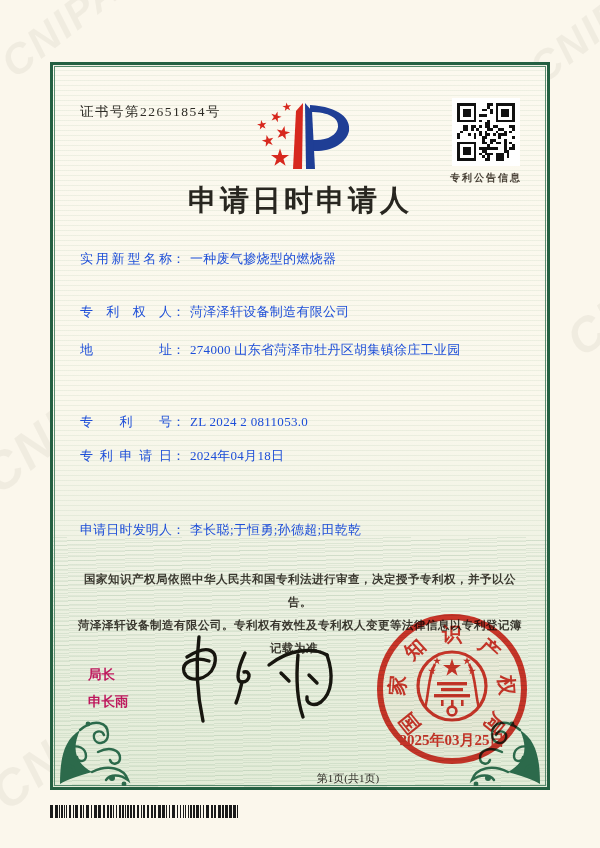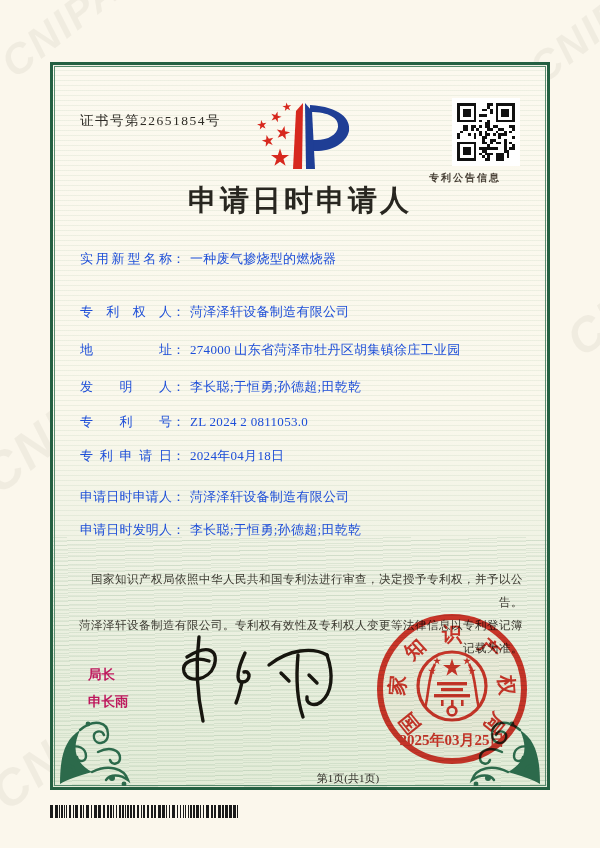--- a/index.html
+++ b/index.html
@@ -27,38 +27,38 @@
     position:absolute;inset:0;
     background:linear-gradient(180deg,#fcf9ef 0%,#faf8ec 48%,#edf1e2 72%,#e3ecd8 100%);
   }
   .guilloche{
     position:absolute;inset:0;
     background:repeating-linear-gradient(180deg,rgba(110,155,115,0.10) 0 1px,rgba(0,0,0,0) 1px 5px);
   }
   .guilloche.low{top:auto;height:250px;bottom:0;
     background:repeating-linear-gradient(178deg,rgba(90,140,100,0.13) 0 1px,rgba(0,0,0,0) 1px 4px);}
   
-  .cert-no{position:absolute;left:27px;top:38px;font-size:13.5px;letter-spacing:1.5px;color:#2e2c26;margin-top:9px;}
+  .cert-no{position:absolute;left:27px;top:38px;font-size:13.5px;letter-spacing:1.5px;color:#2e2c26;}
   .logo{position:absolute;left:197px;top:30px;width:112px;height:84px;}
   .qr-patch{position:absolute;left:399px;top:33px;width:68px;height:68px;background:#ffffff;
     display:flex;align-items:center;justify-content:center;}
-  .qr-caption{position:absolute;left:376px;top:106px;width:114px;
+  .qr-caption{position:absolute;left:376px;top:106px;width:114px;text-align:center;
     font-size:10px;letter-spacing:2px;color:#473f35;font-weight:bold;}
   .title{position:absolute;left:0;top:116px;width:100%;text-align:center;
     font-size:29px;font-weight:bold;letter-spacing:3px;color:#282620;}
   
   .row{position:absolute;left:27px;right:20px;font-size:13px;color:#1d4ed8;white-space:nowrap;}
   .flabel{display:inline-block;width:92px;text-align:justify;text-align-last:justify;vertical-align:bottom;}
   .flabel2{display:inline-block;width:78px;text-align:justify;text-align-last:justify;vertical-align:bottom;}
   .colon{margin-right:5px;}
   .fval{letter-spacing:0.3px;}
   .col2{position:absolute;left:230px;top:0;}
   
-  .legal{position:absolute;left:24px;right:24px;top:503px;text-align:right;
-    font-size:11.5px;font-weight:normal;letter-spacing:0.5px;line-height:23px;color:#3a382f;}
+  .legal{position:absolute;left:24px;right:24px;top:503px;text-align:center;
+    font-size:11.5px;font-weight:bold;letter-spacing:0.5px;line-height:23px;color:#3a382f;}
   
   .signer{position:absolute;left:35px;top:596px;font-family:"Liberation Sans","DejaVu Sans",sans-serif;
     font-size:13.5px;font-weight:bold;color:#be185d;line-height:27px;}
   .signature{position:absolute;left:104px;top:560px;width:190px;height:110px;}
   .seal{position:absolute;left:320px;top:545px;width:158px;height:158px;opacity:0.93;mix-blend-mode:multiply;}
   .footer{position:absolute;left:0;top:706px;width:100%;text-align:center;font-size:11px;color:#2f2d27;margin-left:48px;}
   .ornament{position:absolute;bottom:1px;width:96px;height:86px;}
   .ornament.left{left:1px;}
   .ornament.right{right:1px;transform:scaleX(-1);}
   
@@ -255,31 +255,25 @@
 
   <div class="row" style="top:185px">
     <span class="flabel">实用新型名称</span><span class="colon">：</span><span class="fval">一种废气掺烧型的燃烧器</span>
   </div>
   <div class="row" style="top:238px">
     <span class="flabel">专利权人</span><span class="colon">：</span><span class="fval">菏泽泽轩设备制造有限公司</span>
   </div>
   <div class="row" style="top:276px">
     <span class="flabel">地址</span><span class="colon">：</span><span class="fval">274000 山东省菏泽市牡丹区胡集镇徐庄工业园</span>
   </div>
-  <div class="row" style="top:313px">
-    <span class="flabel">发明人</span><span class="colon">：</span><span class="fval">李长聪;于恒勇;孙德超;田乾乾</span>
-  </div>
   <div class="row" style="top:348px">
     <span class="flabel">专利号</span><span class="colon">：</span><span class="fval">ZL 2024 2 0811053.0</span>
   </div>
   <div class="row" style="top:382px">
     <span class="flabel">专利申请日</span><span class="colon">：</span><span class="fval">2024年04月18日</span>
-  </div>
-  <div class="row" style="top:423px">
-    <span class="flabel">申请日时申请人</span><span class="colon">：</span><span class="fval">菏泽泽轩设备制造有限公司</span>
   </div>
   <div class="row" style="top:456px">
     <span class="flabel">申请日时发明人</span><span class="colon">：</span><span class="fval">李长聪;于恒勇;孙德超;田乾乾</span>
   </div>
 
   <div class="legal">
     <div>国家知识产权局依照中华人民共和国专利法进行审查，决定授予专利权，并予以公告。</div>
     <div>菏泽泽轩设备制造有限公司。专利权有效性及专利权人变更等法律信息以专利登记簿记载为准。</div>
   </div>
 

